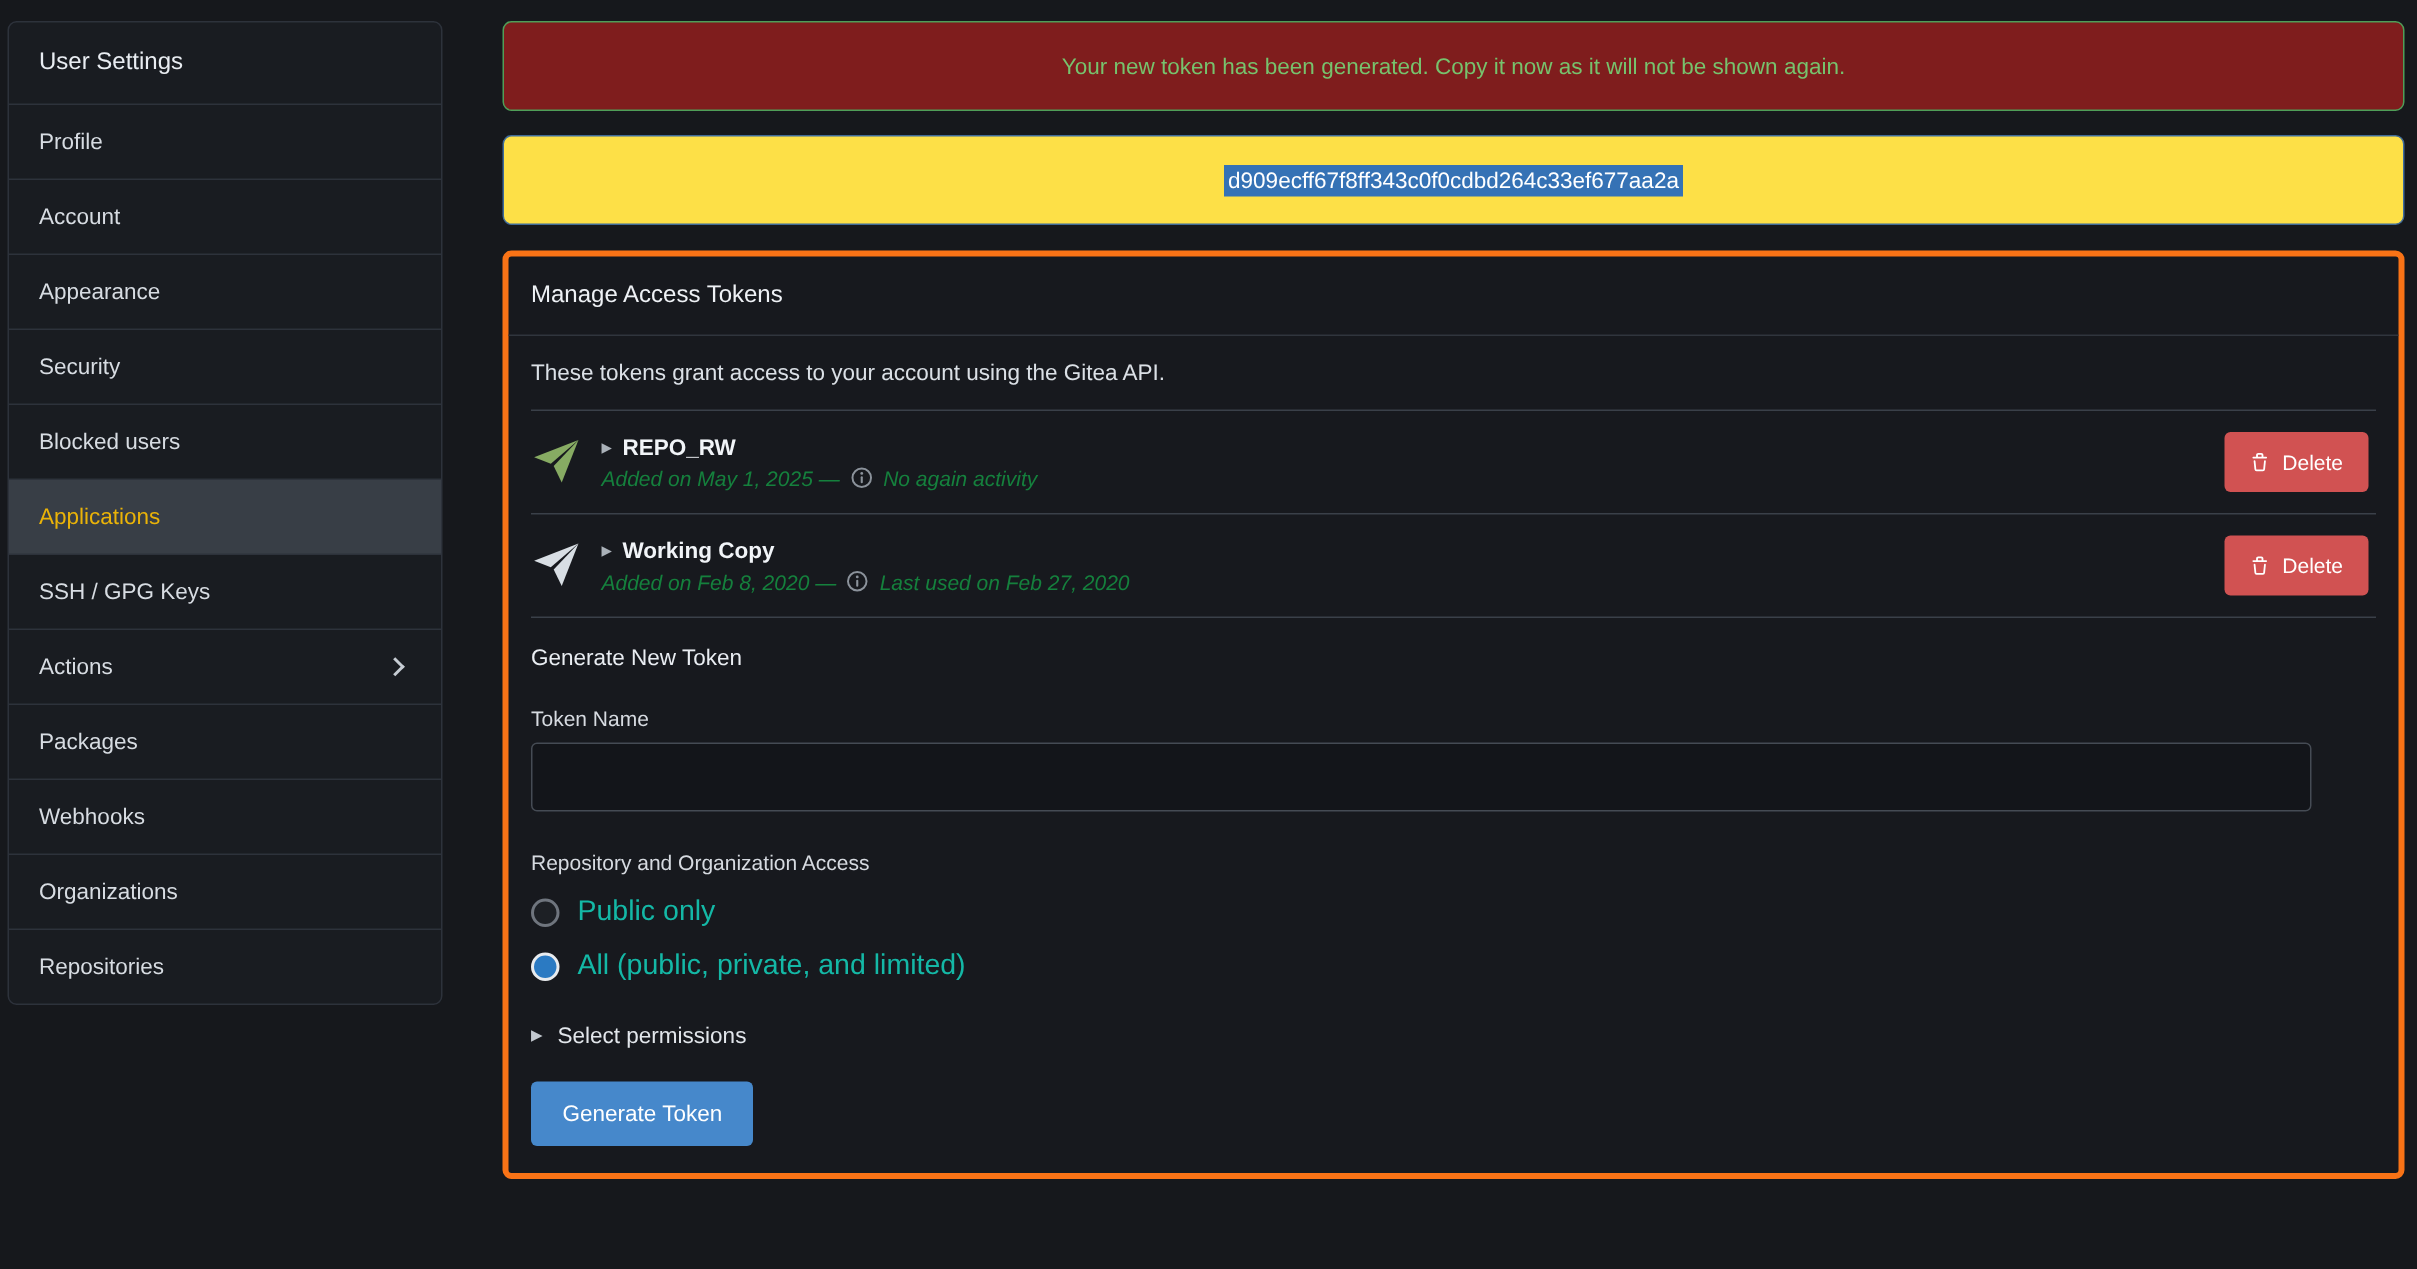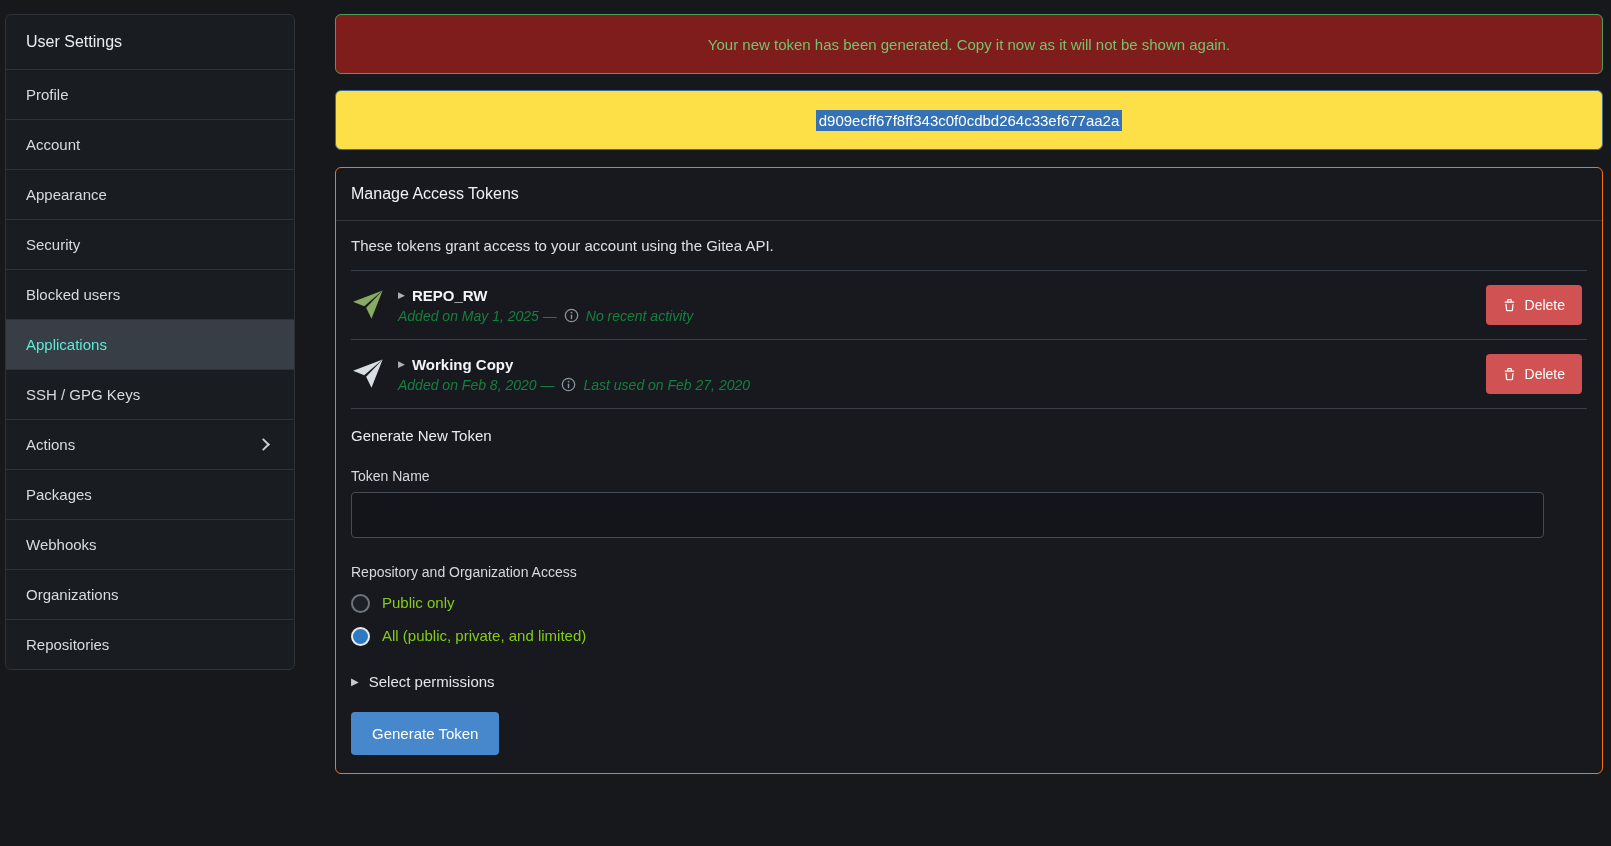--- a/index.html
+++ b/index.html
@@ -6,36 +6,36 @@
   html,body { width:1611px; height:846px; background:#16181c; overflow:hidden;
               font-family:"Liberation Sans","DejaVu Sans",sans-serif; }
   .layout { display:flex; align-items:flex-start; padding:14px 8px 0 5px; gap:40px; }
 
   
   .sidebar { width:290px; border:1px solid #2d323b; border-radius:6px; background:#191c21; }
   .side-header { padding:18px 20px; font-size:16px; color:#e9edf2; border-bottom:1px solid #2d323b; }
   .side-item { padding:16px 20px; font-size:15px; color:#d7dce2; border-bottom:1px solid #2d323b;
                cursor:pointer; display:flex; align-items:center; justify-content:space-between; }
   .side-item:last-child { border-bottom:none; border-radius:0 0 6px 6px; }
-  .side-item.active { background:#383e46; color:#5eead4;align-items:center; }
+  .side-item.active { background:#383e46; color:#eab308;align-items:center; }
   .chev { width:9px; height:9px; border-top:2px solid #c6ccd3; border-right:2px solid #c6ccd3;
           transform:rotate(45deg); margin-right:6px; }
 
   
   .main { flex:1; }
 
   .flash { height:60px; background:#7f1d1d; border:1px solid #4f9e58; border-radius:6px;
            display:flex; align-items:center; justify-content:center;
            color:#77c26d; font-size:15px; margin-bottom:16px; }
 
   .token-box { height:60px; background:#fde047; border:1px solid #3f6b99; border-radius:6px;
                display:flex; align-items:center; justify-content:center; margin-bottom:17px; }
   .token-box .sel { background:#3572b5; color:#ffffff; font-size:15px; padding:2px 3px; }
 
-  .panel { border:1px solid #f97316; border-radius:6px; background:#17191e; }
+  .panel { border:4px solid #f97316; border-radius:6px; background:#17191e; }
   .panel-header { padding:17px 15px; font-size:16px; color:#eef1f5; border-bottom:1px solid #30353d; }
   .panel-desc { padding:16px 15px; font-size:15px; color:#dbe0e6; }
   .inset-divider { border-top:1px solid #3a4049; margin:0 15px; }
 
   .token-row { display:flex; align-items:center; padding:14px 20px 14px 15px; gap:14px; }
   .plane { width:33px; height:33px; flex:0 0 auto; }
   .token-info { flex:1; }
   .token-title { font-size:15px; font-weight:700; color:#f1f4f8; display:flex; align-items:center; gap:7px; cursor:pointer; }
   .caret { font-size:9px; color:#aab1b9; }
   .token-meta { margin-top:4px; font-size:14px; font-style:italic; color:#15803d;
@@ -47,22 +47,22 @@
                 font-family:inherit; cursor:pointer; }
   .delete-btn svg { width:13px; height:15px; }
 
   .gen-section { padding:18px 15px 18px 15px; }
   .gen-title { font-size:15px; color:#e9edf2; }
   .field-label { margin-top:24px; font-size:14px; color:#d6dae0; }
   .text-input { margin-top:8px; width:calc(100% - 43px); height:46px; background:#13151a;
                 border:1px solid #454b54; border-radius:4px; color:#e6eaef; font-size:15px;
                 padding:0 12px; font-family:inherit; }
   .access-label { margin-top:26px; font-size:14px; color:#d6dae0; }
-  .radio-row { margin-top:14px; display:flex; gap:12px; font-size:15px;
-               color:#84cc16; cursor:pointer; }
+  .radio-row { margin-top:14px; display:flex; align-items:center; gap:12px; font-size:19px;
+               color:#14b8a6; cursor:pointer; }
   .radio { width:19px; height:19px; border-radius:50%; flex:0 0 auto; }
   .radio.off { border:2px solid #6f757e; background:#1d2025; }
   .radio.on { border:2px solid #e8ebee; background:#2b7ac2; }
   .perm-row { margin-top:27px; display:flex; align-items:center; gap:10px; font-size:15px;
               color:#e2e6eb; cursor:pointer; }
   .perm-row .caret { font-size:10px; color:#c3c9d0; }
   .primary-btn { margin-top:22px; background:#4688cb; color:#ffffff; border:none; border-radius:4px;
                  padding:13px 21px; font-size:15px; font-family:inherit; cursor:pointer; }
 </style>
 </head>
@@ -136,21 +136,21 @@
             <span class="caret">▶</span>
             <span>REPO_RW</span>
           </div>
           <div class="token-meta">
             <span>Added on May 1, 2025 —</span>
             <svg class="info-svg" viewBox="0 0 16 16">
               <circle cx="8" cy="8" r="6.6" fill="none" stroke="#8b929b" stroke-width="1.4"></circle>
               <circle cx="8" cy="4.9" r="1" fill="#8b929b"></circle>
               <rect x="7.25" y="6.9" width="1.5" height="5" rx="0.75" fill="#8b929b"></rect>
             </svg>
-            <span>No recent activity</span>
+            <span>No again activity</span>
           </div>
         </div>
         <button class="delete-btn">
           <svg viewBox="0 0 16 16">
             <path fill="#ffffff" d="M11 1.75V3h2.25a.75.75 0 0 1 0 1.5H2.75a.75.75 0 0 1 0-1.5H5V1.75C5 .784 5.784 0 6.75 0h2.5C10.216 0 11 .784 11 1.75ZM4.496 6.675l.66 6.6a.25.25 0 0 0 .249.225h5.19a.25.25 0 0 0 .249-.225l.66-6.6a.75.75 0 0 1 1.492.149l-.66 6.6A1.748 1.748 0 0 1 10.595 15h-5.19a1.748 1.748 0 0 1-1.741-1.575l-.66-6.6a.75.75 0 1 1 1.492-.15ZM6.5 1.75V3h3V1.75a.25.25 0 0 0-.25-.25h-2.5a.25.25 0 0 0-.25.25Z"></path>
           </svg>
           <span>Delete</span>
         </button>
       </div>
       <div class="inset-divider"></div>

